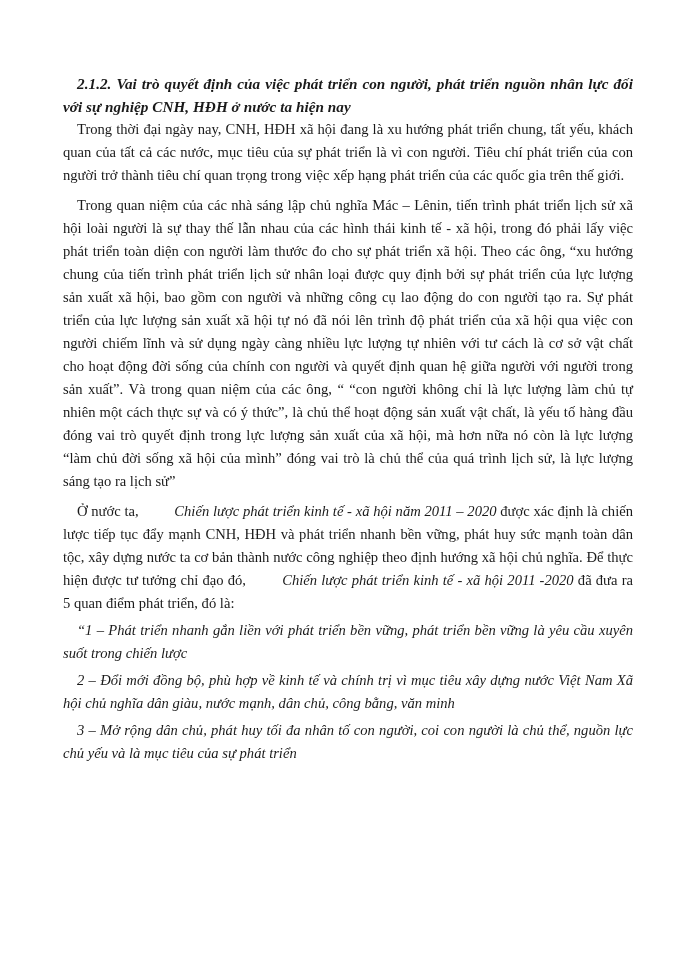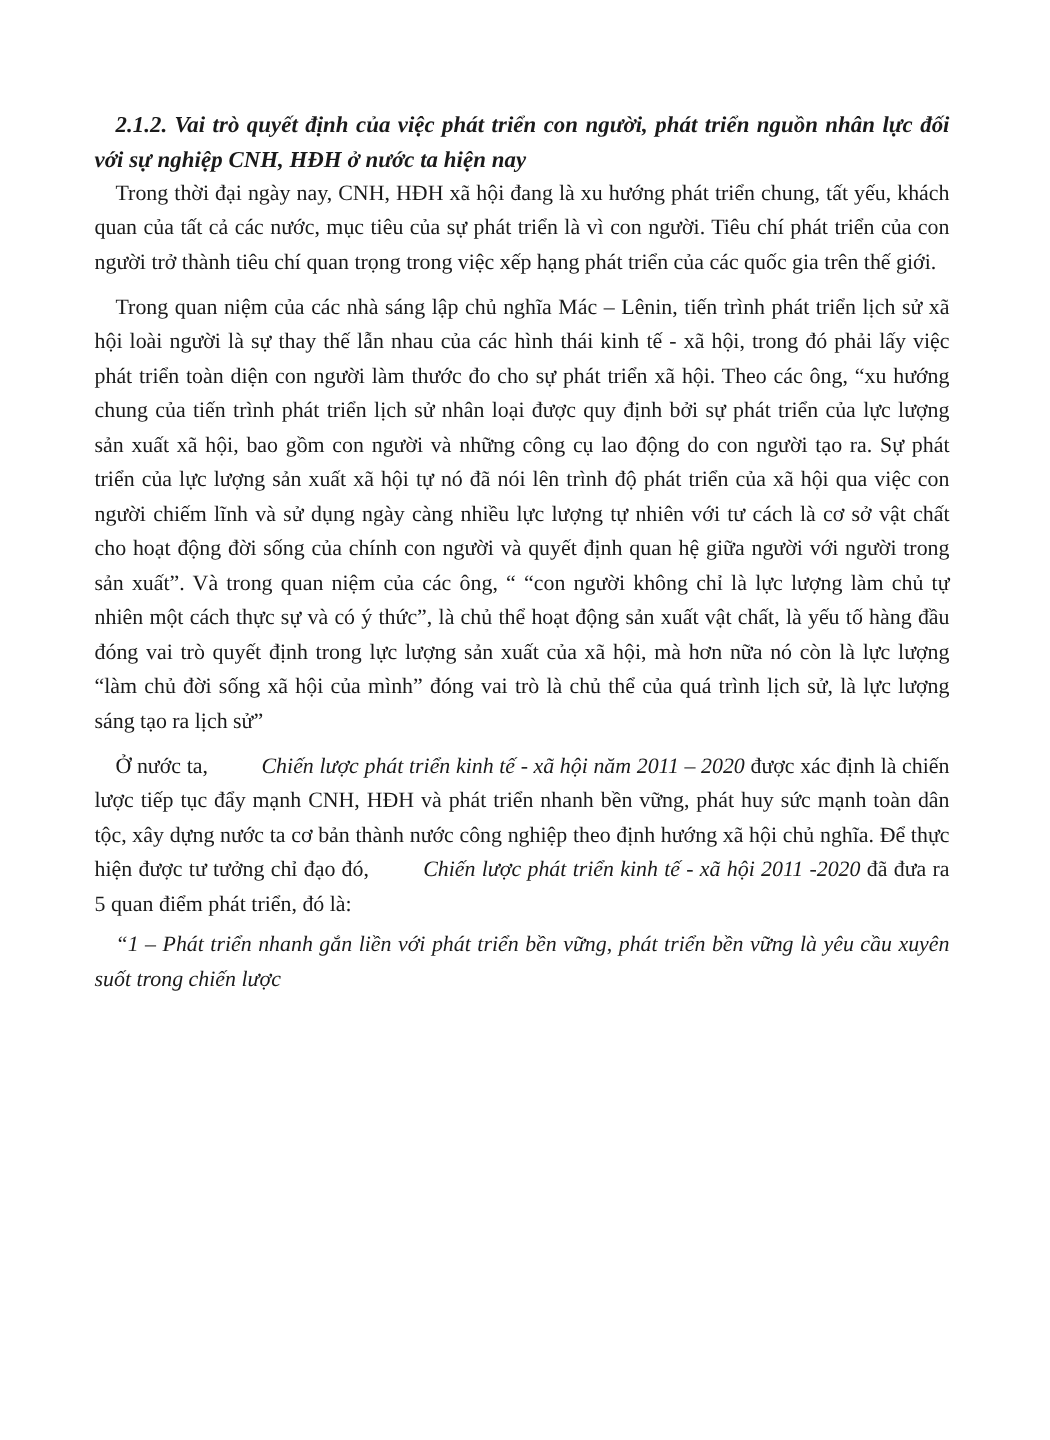--- a/index.html
+++ b/index.html
@@ -56,13 +56,15 @@
 <div class="page">
   <p class="heading">2.1.2. Vai trò quyết định của việc phát triển con người, phát triển nguồn nhân lực đối với sự nghiệp CNH, HĐH ở nước ta hiện nay</p>
 
   <p class="para">Trong thời đại ngày nay, CNH, HĐH xã hội đang là xu hướng phát triển chung, tất yếu, khách quan của tất cả các nước, mục tiêu của sự phát triển là vì con người. Tiêu chí phát triển của con người trở thành tiêu chí quan trọng trong việc xếp hạng phát triển của các quốc gia trên thế giới.</p>
 
   <p class="para gap">Trong quan niệm của các nhà sáng lập chủ nghĩa Mác – Lênin, tiến trình phát triển lịch sử xã hội loài người là sự thay thế lẫn nhau của các hình thái kinh tế - xã hội, trong đó phải lấy việc phát triển toàn diện con người làm thước đo cho sự phát triển xã hội. Theo các ông, “xu hướng chung của tiến trình phát triển lịch sử nhân loại được quy định bởi sự phát triển của lực lượng sản xuất xã hội, bao gồm con người và những công cụ lao động do con người tạo ra. Sự phát triển của lực lượng sản xuất xã hội tự nó đã nói lên trình độ phát triển của xã hội qua việc con người chiếm lĩnh và sử dụng ngày càng nhiều lực lượng tự nhiên với tư cách là cơ sở vật chất cho hoạt động đời sống của chính con người và quyết định quan hệ giữa người với người trong sản xuất”. Và trong quan niệm của các ông, “ “con người không chỉ là lực lượng làm chủ tự nhiên một cách thực sự và có ý thức”, là chủ thể hoạt động sản xuất vật chất, là yếu tố hàng đầu đóng vai trò quyết định trong lực lượng sản xuất của xã hội, mà hơn nữa nó còn là lực lượng “làm chủ đời sống xã hội của mình” đóng vai trò là chủ thể của quá trình lịch sử, là lực lượng sáng tạo ra lịch sử”</p>
 
   <p class="para gap"><span>Ở nước ta, </span><span class="it">Chiến lược phát triển kinh tế - xã hội năm 2011 – 2020</span><span> được xác định là chiến lược tiếp tục đẩy mạnh CNH, HĐH và phát triển nhanh bền vững, phát huy sức mạnh toàn dân tộc, xây dựng nước ta cơ bản thành nước công nghiệp theo định hướng xã hội chủ nghĩa. Để thực hiện được tư tưởng chỉ đạo đó, </span><span class="it">Chiến lược phát triển kinh tế - xã hội 2011 -2020</span><span> đã đưa ra 5 quan điểm phát triển, đó là:</span></p>
 
   <p class="para gap-sm">“1 – Phát triển nhanh gắn liền với phát triển bền vững, phát triển bền vững là yêu cầu xuyên suốt trong chiến lược</p>
+  <p class="para gap-sm">2 – Đổi mới đồng bộ, phù hợp về kinh tế và chính trị vì mục tiêu xây dựng nước Việt Nam Xã hội chủ nghĩa dân giàu, nước mạnh, dân chủ, công bằng, văn minh</p>
+  <p class="para gap-sm">3 – Mở rộng dân chủ, phát huy tối đa nhân tố con người, coi con người là chủ thể, nguồn lực chủ yếu và là mục tiêu của sự phát triển</p>
 </div>
 
 </body></html>

